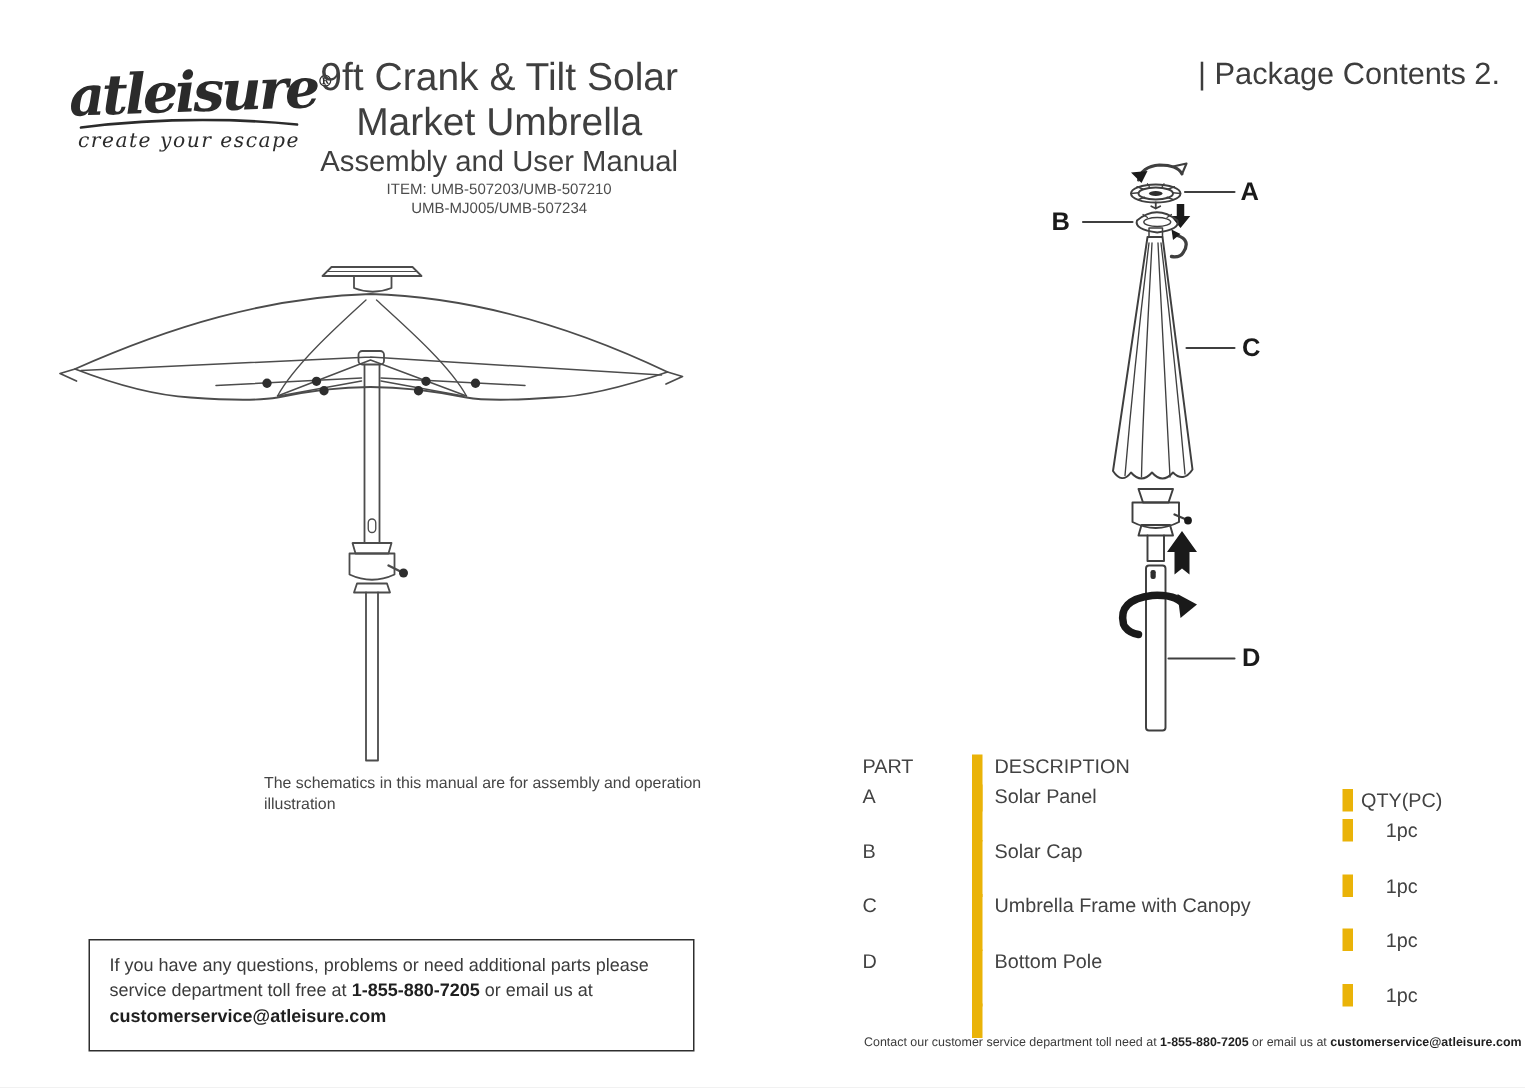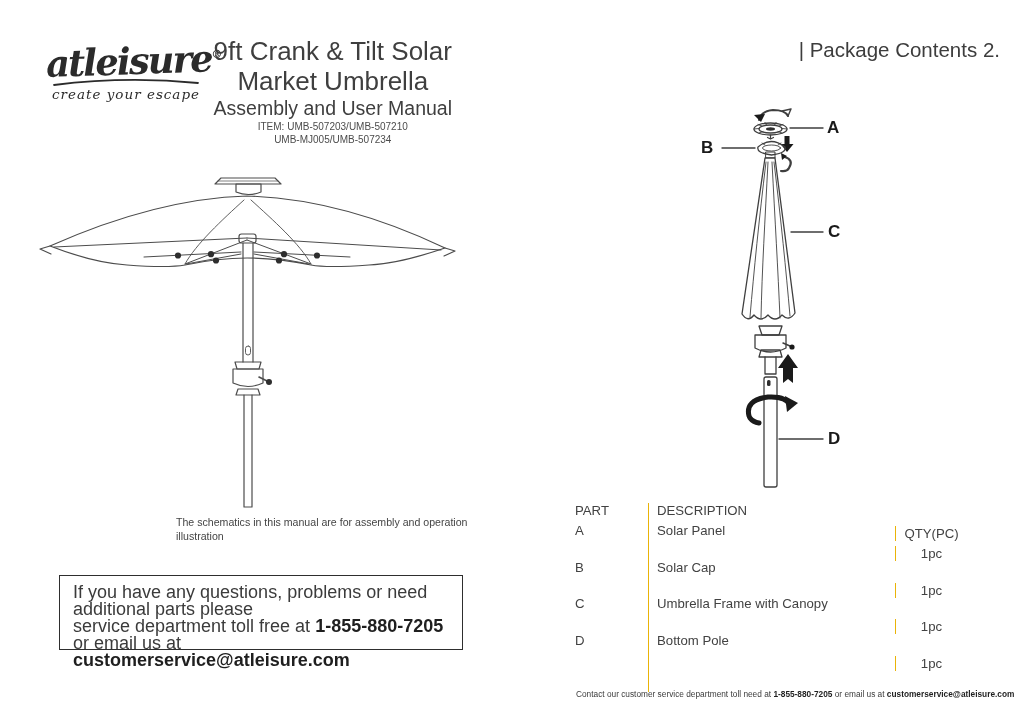--- a/index.html
+++ b/index.html
@@ -34,28 +34,28 @@
   .part-label {
     position:absolute; font-size:17px; font-weight:700; color:#1a1a1a;
     font-family:"Liberation Sans", sans-serif;
   }
   .lblA { left:172px; top:18px; } .lblB { left:46px; top:38px; }
   .lblC { left:173px; top:122px; } .lblD { left:173px; top:329px; }
   
   .note { position:absolute; left:133px; top:515px; width:330px; font-size:10.6px; line-height:14px; color:#454545;margin-left:43px; }
   
   .contact-box {
-    position:absolute; left:59px; top:575px; width:404px; height:75px;
-    border:1.5px solid #2e2e2e; padding:8px 13px; font-size:18px; line-height:17px; color:#3b3b3b;
+    position:absolute; left:59px; top:626px; width:404px; height:75px;
+    border:1.5px solid #2e2e2e; padding:8px 13px; font-size:12px; line-height:17px; color:#3b3b3b;
   }
   .contact-box b, .footer b { font-weight:700; color:#1f1f1f; }
   
   .parts-table { position:absolute; left:575px; top:503px; width:392px; font-size:13.2px; color:#424242; }
   .pt-row { display:grid; grid-template-columns:73px 247px 72px; }
-  .pt-row .c2, .pt-row .c3 { border-left:1px solid #eab308; }
+  .pt-row .c2, .pt-row .c3 { border-left:7px solid #eab308; }
   .pt-row .c2 { padding-left:8px; }
   .pt-row .c3 { text-align:center;margin-top:23px; }
   .pt-header { height:20px; }
   .pt-data { height:36.5px; }
   .pt-spacer { height:13px; }
   
   .footer { position:absolute; left:576px; top:689px; width:430px; font-size:8.3px; color:#3b3b3b; white-space:nowrap; }
   svg { display:block; }
 </style>
 </head>

